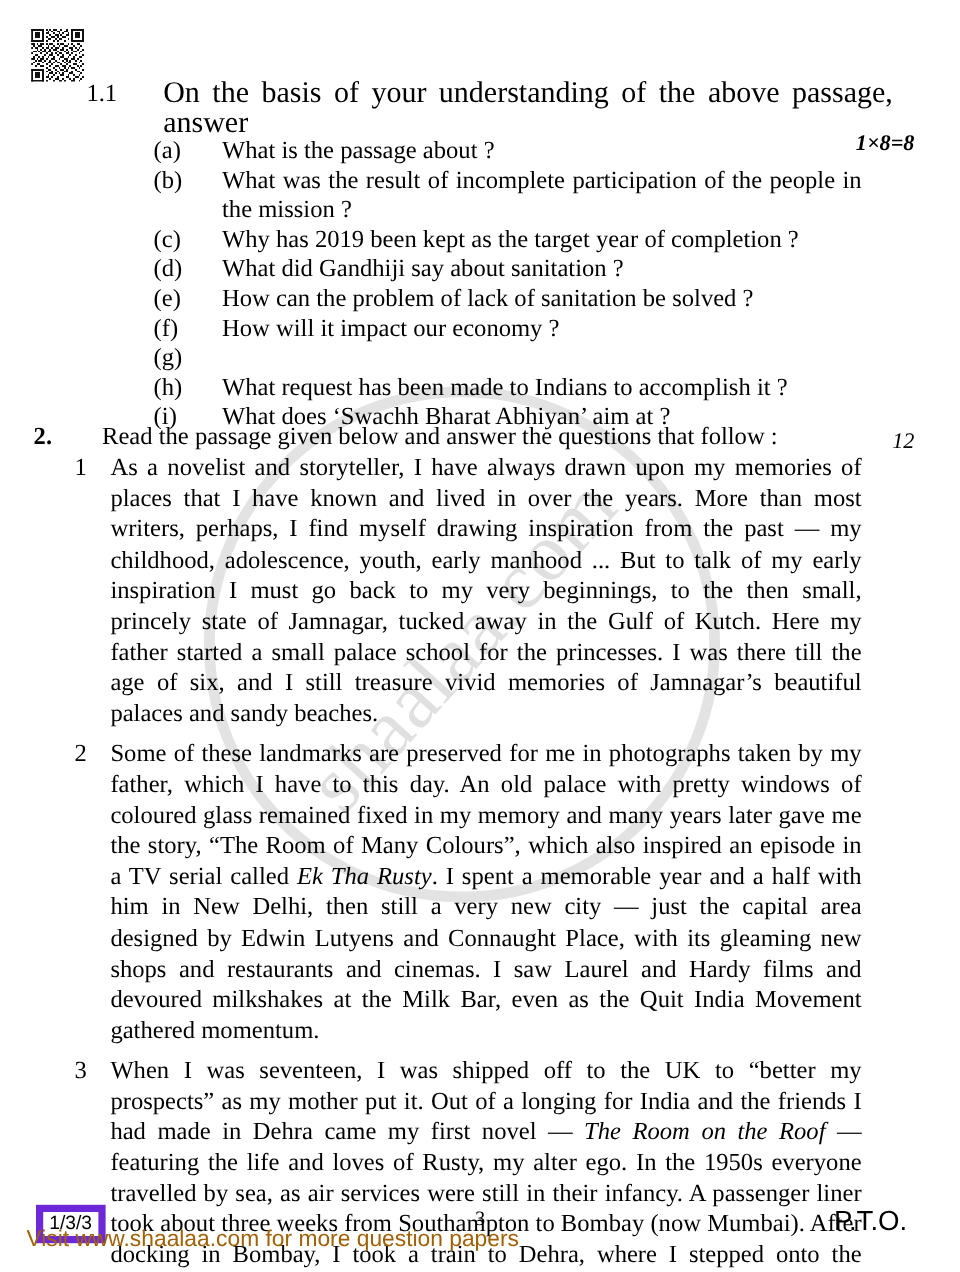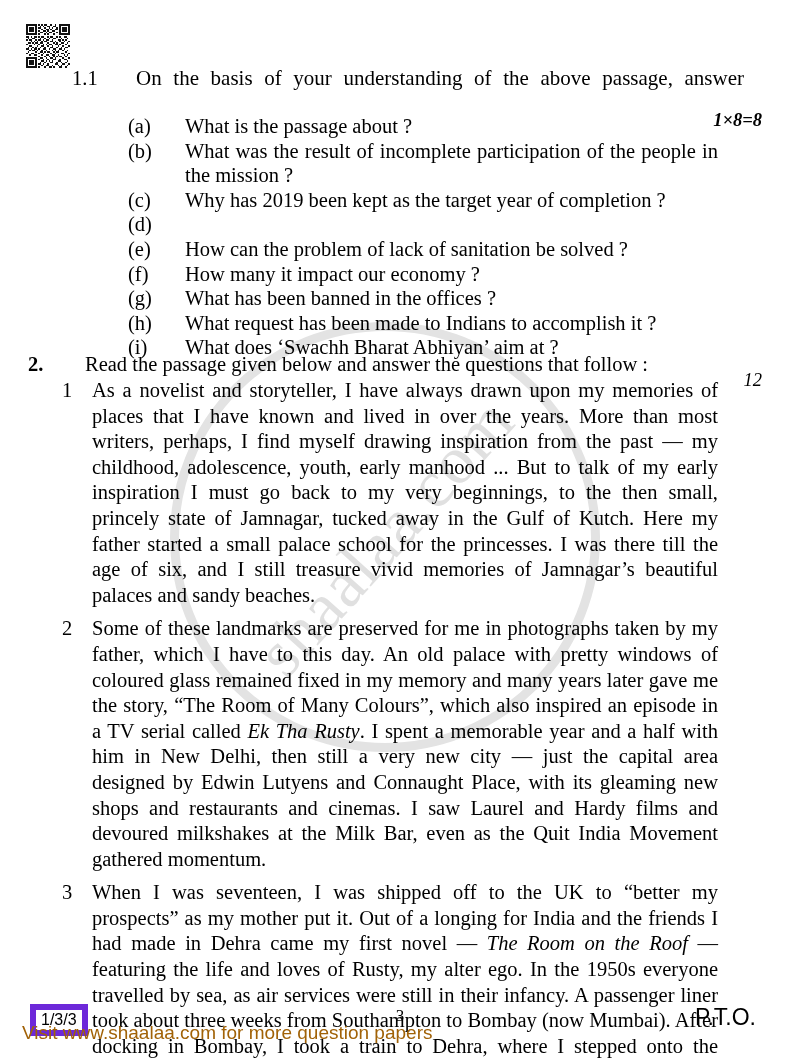--- a/index.html
+++ b/index.html
@@ -78,21 +78,21 @@
     left: 72px;
     top: 0;
     width: 46px;
     text-align: left;
     font-size: 20.5px;
     line-height: 24.5px;
   }
   .q11-body {
     margin-left: 136px;
     margin-right: 56px;
-    font-size: 21px;
+    font-size: 25px;
     line-height: 24.5px;
     text-align: justify;
     text-justify: inter-word;
   }
   .q11-body .lead-line {
     display: block;
     text-align: justify;
     text-align-last: justify;
   }
   .q11-body .second-line {
@@ -479,47 +479,47 @@
         <div class="subq">
           <span class="lbl">(b)</span>
           <span class="txt justify">What was the result of incomplete participation of the people in the mission ?</span>
         </div>
         <div class="subq">
           <span class="lbl">(c)</span>
           <span class="txt">Why has 2019 been kept as the target year of completion ?</span>
         </div>
         <div class="subq">
           <span class="lbl">(d)</span>
+          <span class="txt">What did Gandhiji say about sanitation ?</span>
         </div>
         <div class="subq">
           <span class="lbl">(e)</span>
           <span class="txt">How can the problem of lack of sanitation be solved ?</span>
         </div>
         <div class="subq">
           <span class="lbl">(f)</span>
-          <span class="txt">How many it impact our economy ?</span>
+          <span class="txt">How will it impact our economy ?</span>
         </div>
         <div class="subq">
           <span class="lbl">(g)</span>
-          <span class="txt">What has been banned in the offices ?</span>
         </div>
         <div class="subq">
           <span class="lbl">(h)</span>
           <span class="txt">What request has been made to Indians to accomplish it ?</span>
         </div>
         <div class="subq">
           <span class="lbl">(i)</span>
           <span class="txt">What does ‘Swachh Bharat Abhiyan’ aim at ?</span>
         </div>
       </div>
 
     <div id="q2-header">
       <span class="num-2">2.</span>
       <span class="q2-text" style="display:inline-block;text-align:center;">Read the passage given below and answer the questions that follow :</span>
-      <span class="marks it" style="top:16px;">12</span>
+      <span class="marks it" style="top:4px;">12</span>
     </div>
 
     <div id="passage">
         <div class="para">
           <span class="pnum">1</span>
           <span class="ptext"><span>As a novelist and storyteller, I have always drawn upon my memories of places that I have known and lived in over the years. More than most writers, perhaps, I find myself drawing inspiration from the past — my childhood, adolescence, youth, early manhood ... But to talk of my early inspiration I must go back to my very beginnings, to the then small, princely state of Jamnagar, tucked away in the Gulf of Kutch. Here my father started a small palace school for the princesses. I was there till the age of six, and I still treasure vivid memories of Jamnagar’s beautiful palaces and sandy beaches.</span></span>
         </div>
         <div class="para">
           <span class="pnum">2</span>
           <span class="ptext"><span>Some of these landmarks are preserved for me in photographs taken by my father, which I have to this day. An old palace with pretty windows of coloured glass remained fixed in my memory and many years later gave me the story, “The Room of Many Colours”, which also inspired an episode in a TV serial called </span><span class="it">Ek Tha Rusty</span><span>. I spent a memorable year and a half with him in New Delhi, then still a very new city — just the capital area designed by Edwin Lutyens and Connaught Place, with its gleaming new shops and restaurants and cinemas. I saw Laurel and Hardy films and devoured milkshakes at the Milk Bar, even as the Quit India Movement gathered momentum.</span></span>

